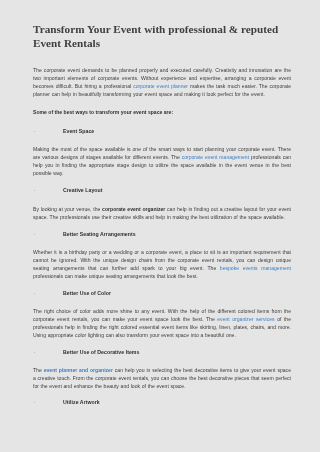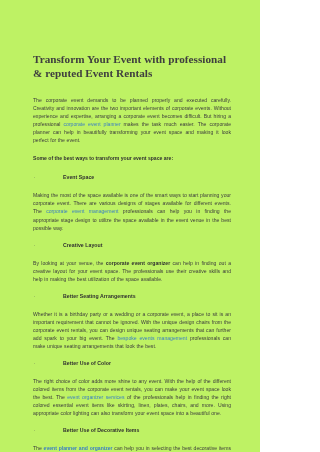--- a/index.html
+++ b/index.html
@@ -9,25 +9,25 @@
   }
   body {
     width: 320px;
     height: 452px;
     overflow: hidden;
     font-family: "Liberation Sans", sans-serif;
     -webkit-font-smoothing: antialiased;
   }
   .page {
     position: relative;
-    width: 260px;
+    width: 320px;
     height: 452px;
-    background: #bef264;
+    background: #e5e5e5;
     box-sizing: border-box;
-    padding: 52px 29px 0 33px;
+    padding: 22px 29px 0 33px;
   }
   .doc-title {
     font-family: "Liberation Serif", serif;
     font-weight: bold;
     font-size: 11.2px;
     line-height: 14px;
     color: #3f3f3f;
     margin: 0 0 16px 0;
     letter-spacing: 0.02px;
   }

